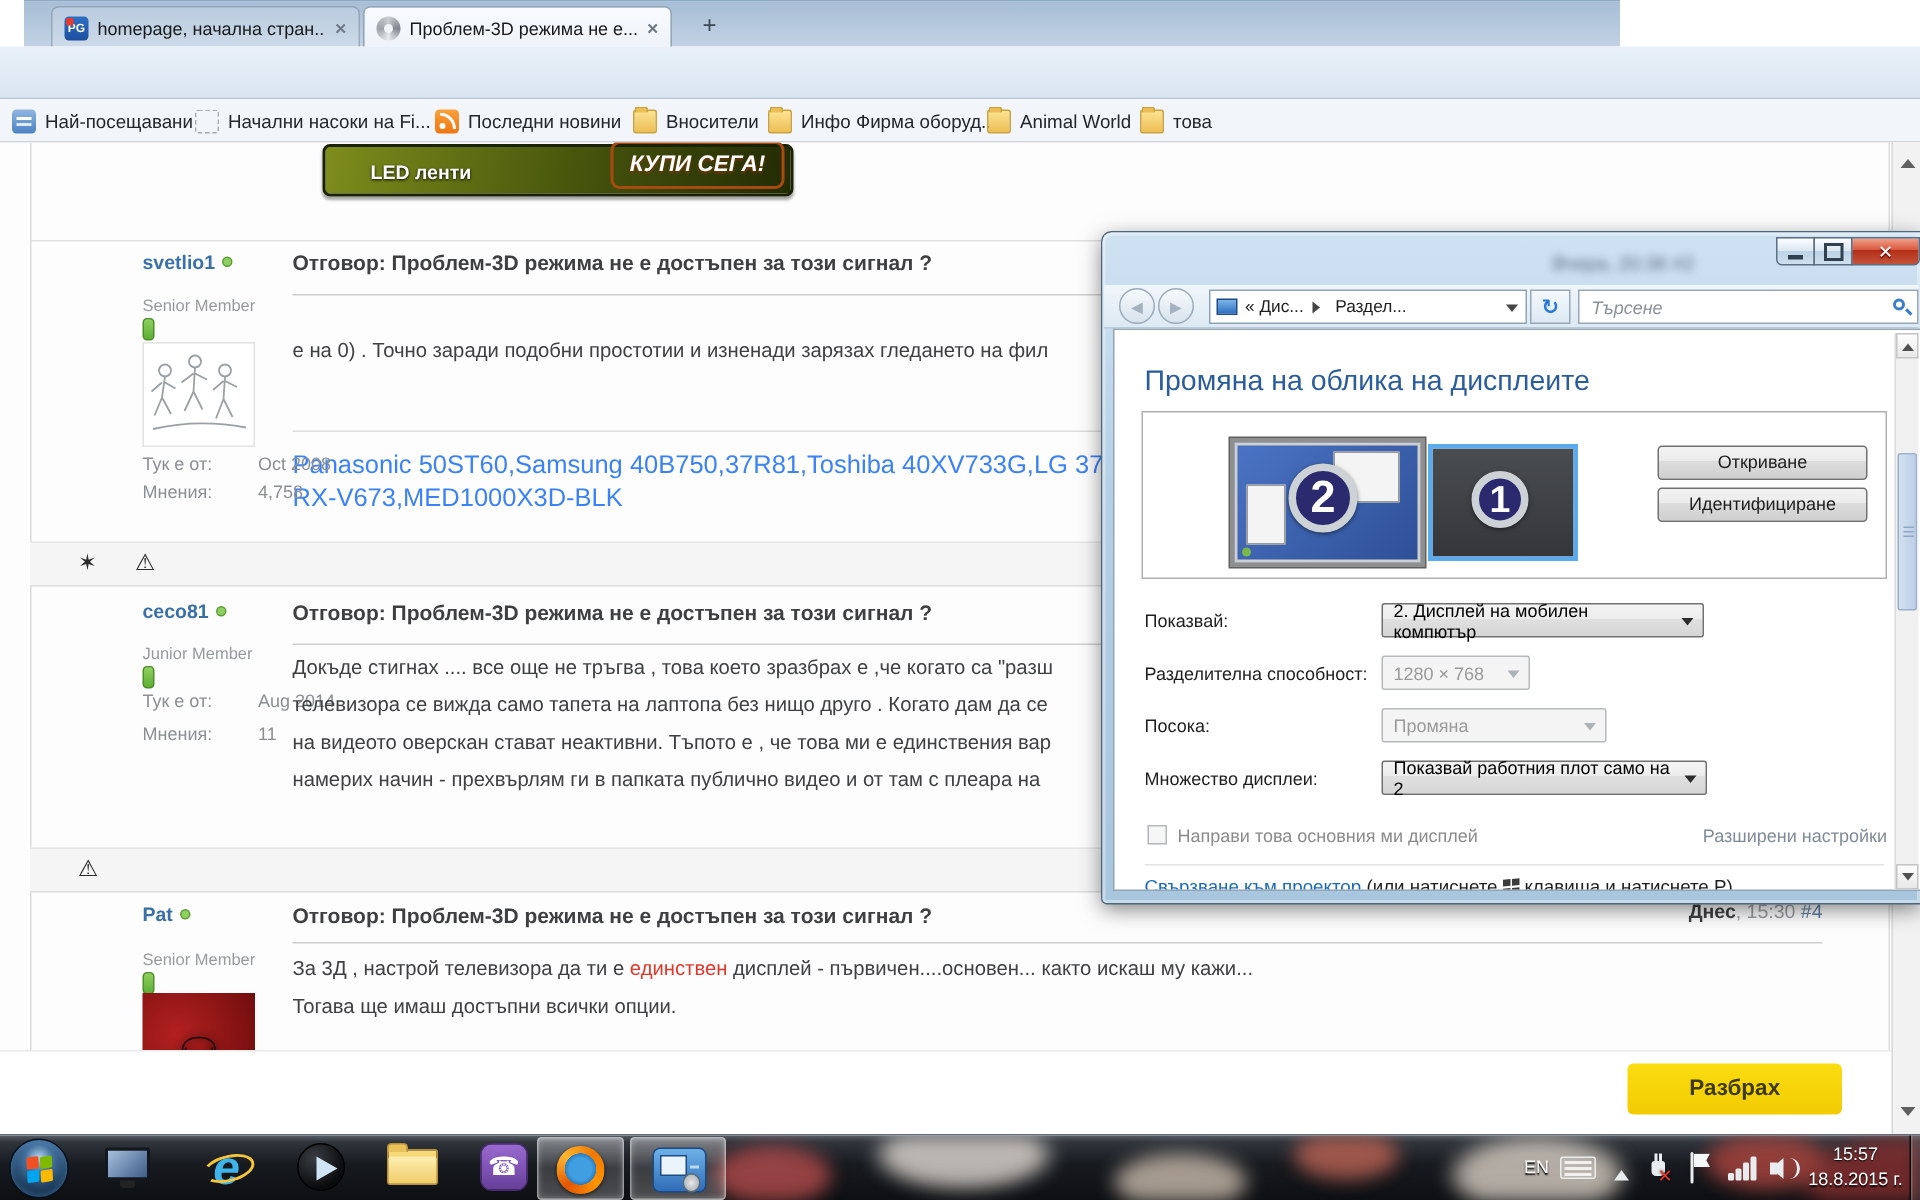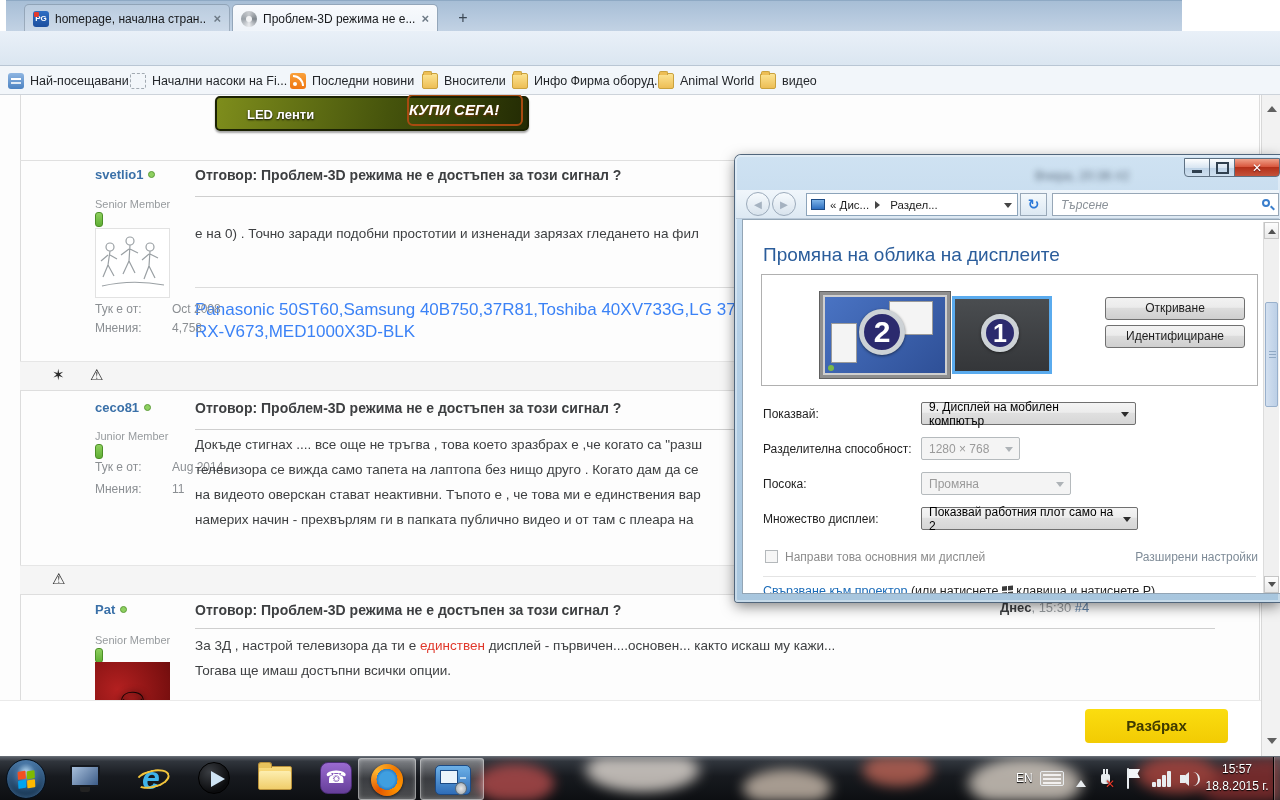--- a/index.html
+++ b/index.html
@@ -1,20 +1,20 @@
 <!DOCTYPE html>
 <html><head>
 <meta charset="utf-8">
 <style>
 *{margin:0;padding:0;box-sizing:border-box}
 body{background:#444;font-family:"Liberation Sans","DejaVu Sans",sans-serif}
 #screen{position:relative;width:1280px;height:800px;overflow:hidden;background:#fff;margin:0 auto}
 
 
-.titlebar{position:absolute;left:6px;top:0;width:1176px;height:31px;background:linear-gradient(#a7bed6,#c2d2e4);border-top:1px solid #8ea9c4}
+.titlebar{position:absolute;left:16px;top:0;width:1064px;height:31px;background:linear-gradient(#a7bed6,#c2d2e4);border-top:1px solid #8ea9c4}
 .tab{position:absolute;top:3px;height:28px;display:flex;align-items:center;padding:0 8px;font-size:12px;color:#17191c;border-radius:5px 5px 0 0}
 .tab.inactive{left:18px;width:206px;background:rgba(255,255,255,.18);border:1px solid rgba(70,90,110,.35);border-bottom:none}
 .tab.active{left:226px;width:206px;background:linear-gradient(#f8fafd,#eef3f9);border:1px solid #93a6ba;border-bottom:none;box-shadow:0 -1px 2px rgba(255,255,255,.6) inset}
 .tab-title{overflow:hidden;white-space:nowrap;flex:1;margin:0 6px}
 .tab-close{color:#6e7a86;font-size:13px;cursor:default}
 .tab-close::before{content:"×";font-weight:bold}
 .fav{width:16px;height:16px;flex:0 0 16px;position:relative}
 .fav-pg{background:linear-gradient(#2f6fc4,#1d4f9e);border-radius:3px;color:#fff;font-size:8px;font-weight:bold;display:flex;align-items:center;justify-content:center}
 .fav-pg::before{content:"";position:absolute;left:1px;top:1px;width:5px;height:5px;background:#e33b2e;border-radius:1px}
 .fav-swirl{border-radius:50%;background:conic-gradient(#c9ccd0,#7f868d,#e9ebee,#9aa1a8,#c9ccd0)}
@@ -63,38 +63,38 @@
 .bm-folder{background:linear-gradient(#fce391,#edbe55);border:1px solid #caa23e;border-radius:2px}
 .bm-folder::before{content:"";position:absolute;left:0;top:-3px;width:7px;height:3px;background:#edbe55;border:1px solid #caa23e;border-bottom:none;border-radius:2px 2px 0 0}
 
 
 .page{position:absolute;left:0;top:95px;width:1280px;height:662px;background:#fdfdfd;overflow:hidden}
 .forum-border{position:absolute;top:0;width:1px;height:610px;background:#dcdcdc}
 .sep{position:absolute;height:1px;background:#e0e0e0;left:20px;width:1240px}
 .titlehr{position:absolute;height:1px;background:#cfcfcf}
 .ad{position:absolute;left:215px;top:1px;width:314px;height:35px;background:linear-gradient(100deg,#7e8d1c,#46540c 55%,#232b04);border:2px solid #1b2203;border-radius:5px;box-shadow:0 2px 2px rgba(0,0,0,.35)}
 .ad-label{position:absolute;left:30px;top:9px;color:#fff;font-weight:bold;font-size:13px;text-shadow:0 1px 2px #000}
-.ad-cta{position:absolute;right:4px;top:-4px;width:116px;height:32px;background:linear-gradient(#f8b832,#ef8c1f 45%,#e059112 46%,#dd5a14);border:2px solid #a84a10;border-radius:6px;color:#fff;font-weight:bold;font-style:italic;font-size:15px;line-height:28px;text-shadow:0 1px 2px #7c3407}
+.ad-cta{position:absolute;right:4px;top:-4px;width:116px;height:32px;background:linear-gradient(#f8b832,#ef8c1f 45%,#e059112 46%,#dd5a14);border:2px solid #a84a10;border-radius:6px;color:#fff;font-weight:bold;font-style:italic;font-size:15px;text-align:center;line-height:28px;text-shadow:0 1px 2px #7c3407}
 .uname{position:absolute;font-size:13px;font-weight:bold;color:#3a70a8}
 .odot{display:inline-block;width:7px;height:7px;border-radius:50%;background:#8ed060;border:1px solid #5d9c39;margin-left:5px;vertical-align:1px}
 .ptitle{position:absolute;font-size:14px;font-weight:bold;color:#3d3f41}
 .rank{position:absolute;font-size:11px;color:#979b9e}
 .pill{position:absolute;width:8px;height:15px;border-radius:3px;background:linear-gradient(#8ed05e,#5fae34);border:1px solid #4c8f27}
 .meta-l{position:absolute;font-size:12px;color:#8b8f93}
 .meta-v{position:absolute;font-size:12px;color:#8b8f93}
 .pbody{position:absolute;font-size:13.5px;color:#3e4042}
 .redtxt{color:#e0382b}
 .sig{position:absolute;font-size:17px;color:#3b82f6}
 .strip{position:absolute;left:20px;width:1240px;background:#f5f5f5;border-top:1px solid #e6e6e6;border-bottom:1px solid #dedede}
 .strip-ic{position:absolute;font-size:15px;color:#2c2c2c}
 .avatar1{position:absolute;left:95px;top:133px;width:75px;height:70px;background:#fff;border:1px solid #e2e2e2}
 .avatar3{position:absolute;left:95px;top:567px;width:75px;height:92px;background:
  radial-gradient(circle at 30% 30%,#b32020,#7c1010 60%,#4f0808);display:flex;align-items:center;justify-content:center}
 .avatar3::before{content:"☠";font-size:44px;color:#140404;text-shadow:0 0 6px #000}
-.datehdr{position:absolute;font-size:13px;color:#9a9ea2;text-align:left}
+.datehdr{position:absolute;font-size:13px;color:#9a9ea2;text-align:right}
 .datehdr b{color:#3d3f41}
 .datehdr .pno{color:#5f82a8}
 .cookiebar{position:absolute;left:0;top:605px;width:1262px;height:57px;background:#fff;border-top:1px solid #eaeaea}
 .cookie-txt{position:absolute;left:68px;top:19px;font-size:15px;color:#99a2aa}
 .cookie-link{color:#4da3e0}
 .cookie-btn{position:absolute;left:1085px;top:8px;width:143px;height:34px;background:linear-gradient(#fbdd10,#f2cb03);border-radius:4px;color:#3f3a00;font-weight:bold;font-size:15px;text-align:center;line-height:34px}
 .pg-scroll{position:absolute;left:1261px;top:0;width:19px;height:662px;background:#f2f2f2;border-left:1px solid #d8d8d8}
 .sc-arrow{position:absolute;left:5px;width:0;height:0;border:5px solid transparent}
 .sc-up{border-bottom:6px solid #606060;top:6px}
 .sc-dn{border-top:6px solid #606060;bottom:8px}
@@ -276,21 +276,21 @@
     <div class="bm" style="left:512px">
         <span class="bm-ic bm-folder"></span>
         <span>Инфо Фирма оборуд...</span>
       </div>
     <div class="bm" style="left:658px">
         <span class="bm-ic bm-folder"></span>
         <span>Animal World</span>
       </div>
     <div class="bm" style="left:760px">
         <span class="bm-ic bm-folder"></span>
-        <span>видео</span>
+        <span>това</span>
       </div>
   </div>
 
   <div class="page">
     <div class="forum-border" style="left:20px"></div>
     <div class="forum-border" style="left:1259px"></div>
 
     <div class="ad">
       <span class="ad-label">LED ленти</span>
       <span class="ad-cta">КУПИ СЕГА!</span>
@@ -398,21 +398,21 @@
         </div>
         <div class="mon1">
           <div class="ring" style="left:26px;top:15px;width:38px;height:38px;font-size:25px">1</div>
         </div>
         <div class="w7btn" style="top:22px">Откриване</div>
         <div class="w7btn" style="top:50px">Идентифициране</div>
       </div>
 
       <div class="frmlabel" style="top:187px">Показвай:</div>
       <div class="combo" style="top:182px;width:215px">
-          <span>9. Дисплей на мобилен компютър</span>
+          <span>2. Дисплей на мобилен компютър</span>
           <span class="ar"></span>
         </div>
 
       <div class="frmlabel" style="top:222px">Разделителна способност:</div>
       <div class="combo disabled" style="top:217px;width:99px">
           <span>1280 × 768</span>
           <span class="ar"></span>
         </div>
 
       <div class="frmlabel" style="top:257px">Посока:</div>

